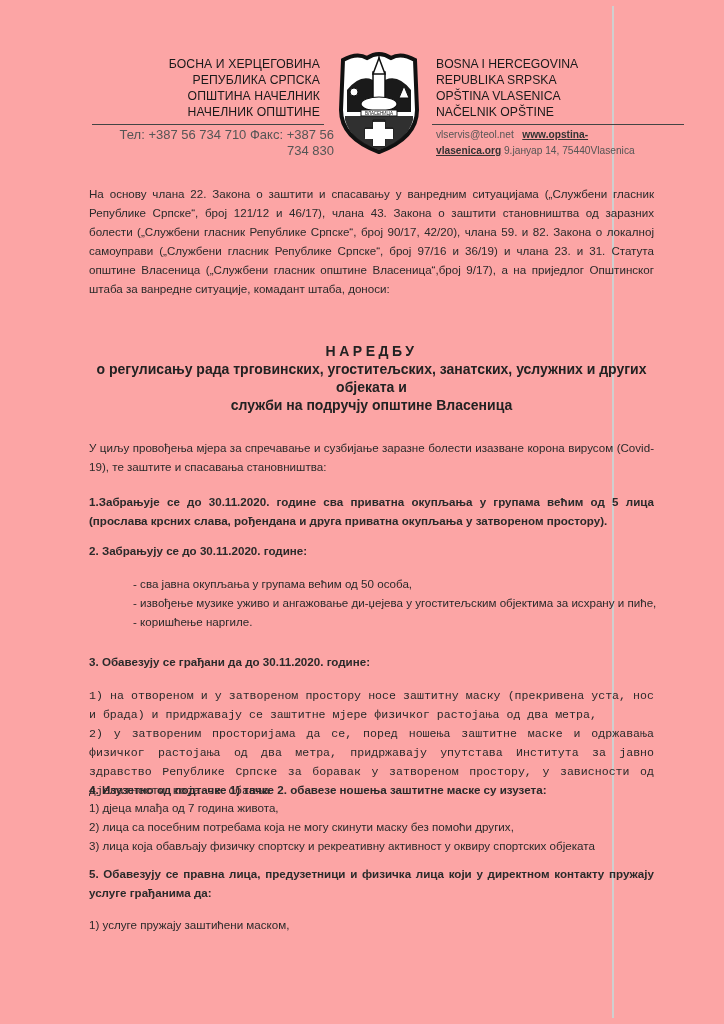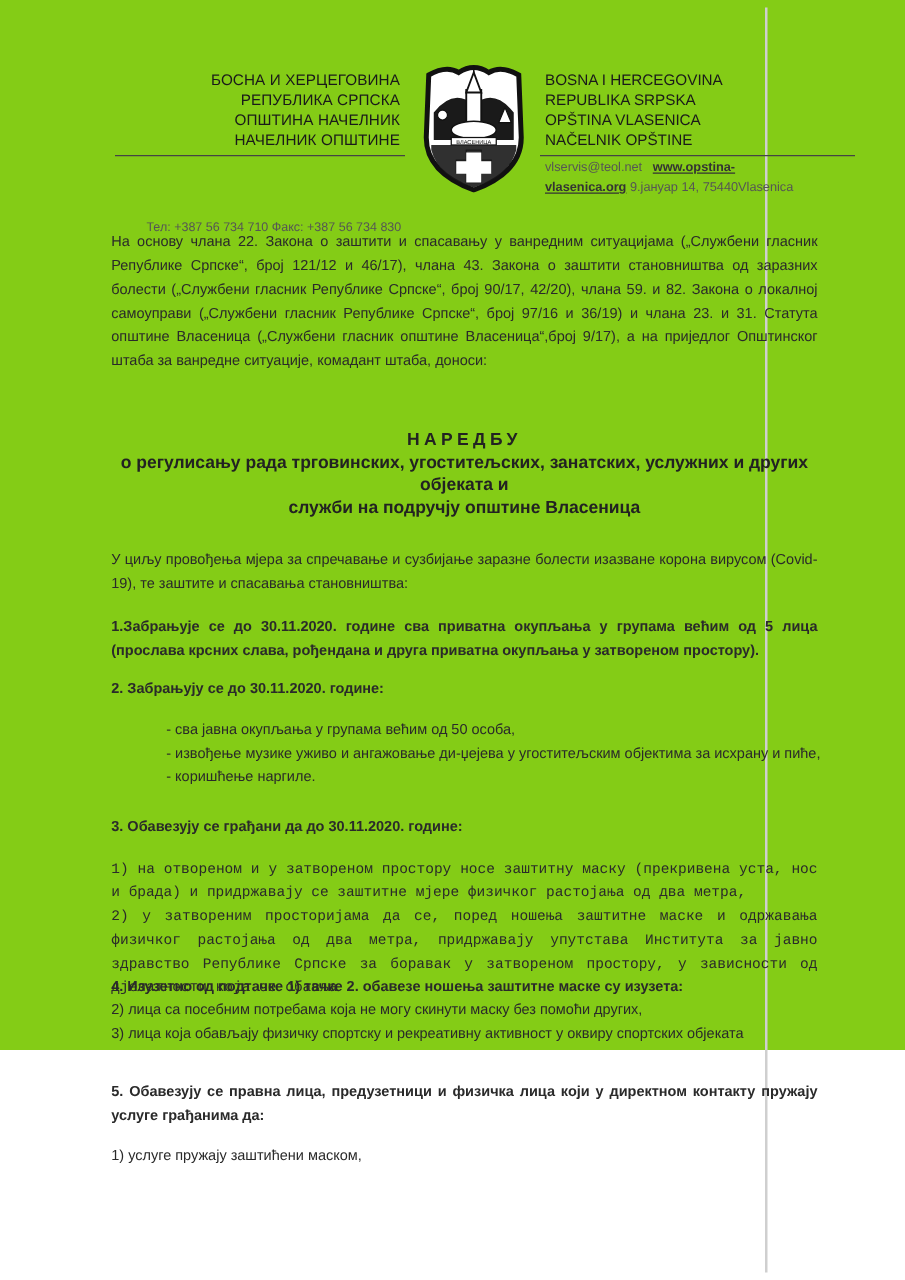--- a/index.html
+++ b/index.html
@@ -1,27 +1,27 @@
 <!DOCTYPE html>
 <html><head>
 <meta charset="utf-8">
 <style>
   html, body { margin:0; padding:0; background:#ffffff; }
   body { width:724px; height:1024px; position:relative; overflow:hidden; font-family:"Liberation Sans", sans-serif; color:#222; }
-  .page { position:absolute; left:0; top:0; width:724px; height:840px; background:#84cc16; }
+  .page { position:absolute; left:0; top:0; width:724px; height:1024px; background:#fca5a5; }
   .scan-line { position:absolute; left:612px; top:6px; width:2px; height:1012px; background:#cfcfcf; }
 
   
   .hdr-left { position:absolute; left:96px; top:56px; width:224px; text-align:right; font-size:12.2px; line-height:16px; color:#1a1a1a; }
   .hdr-left .org { font-weight:normal; letter-spacing:0.1px; }
   .hdr-right { position:absolute; left:436px; top:56px; width:240px; font-size:12.2px; line-height:16px; color:#1a1a1a; }
   .rule { position:absolute; top:124px; height:1px; background:#444; }
   .rule.l { left:92px; width:232px; }
   .rule.r { left:432px; width:252px; }
-  .contact-left { position:absolute; left:95px; top:127px; width:226px; text-align:right; font-size:10px; line-height:16px; color:#555;margin-top:48px; }
+  .contact-left { position:absolute; left:108px; top:127px; width:226px; text-align:right; font-size:13px; line-height:16px; color:#555; }
   .contact-right { position:absolute; left:436px; top:127px; width:290px; font-size:10.2px; line-height:16px; color:#555; }
   .contact-right .link { color:#333; text-decoration:underline; font-weight:bold; }
   .crest { position:absolute; left:337px; top:50px; width:84px; height:104px; }
 
   
   .body { position:absolute; left:89px; width:565px; font-size:11.6px; line-height:19px; color:#2a2a2a; text-align:justify; }
   .p-intro { top:184px; }
   .title { position:absolute; left:89px; width:565px; text-align:center; font-weight:bold; font-size:14px; line-height:18px; color:#222; }
   .title-main { top:342px; letter-spacing:3.5px; }
   .title-sub { top:360px; }
@@ -108,20 +108,21 @@
   </div>
 
   <div class="body p3h">3. Обавезују се грађани да до 30.11.2020. године:</div>
   <div class="body p3list">
     <span class="item">1) на отвореном и у затвореном простору носе заштитну маску (прекривена уста, нос и брада) и придржавају се заштитне мјере физичког растојања од два метра,</span>
     <span class="item">2) у затвореним просторијама да се, поред ношења заштитне маске и одржавања физичког растојања од два метра, придржавају упутстава Института за јавно здравство Републике Српске за боравак у затвореном простору, у зависности од дјелатности која се обавља</span>
   </div>
 
   <div class="body p4h">4. Изузетно од подтачке 1) тачке 2. обавезе ношења заштитне маске су изузета:</div>
   <div class="body p4list">
+    <span class="item">1) дјеца млађа од 7 година живота,</span>
     <span class="item">2) лица са посебним потребама која не могу скинути маску без помоћи других,</span>
     <span class="item">3) лица која обављају физичку спортску и рекреативну активност у оквиру спортских објеката</span>
   </div>
 
   <div class="body p5h">5. Обавезују се правна лица, предузетници и физичка лица који у директном контакту пружају услуге грађанима да:</div>
   <div class="body p5list">
     <span class="item">1) услуге пружају заштићени маском,</span>
   </div>
 </div>
 

